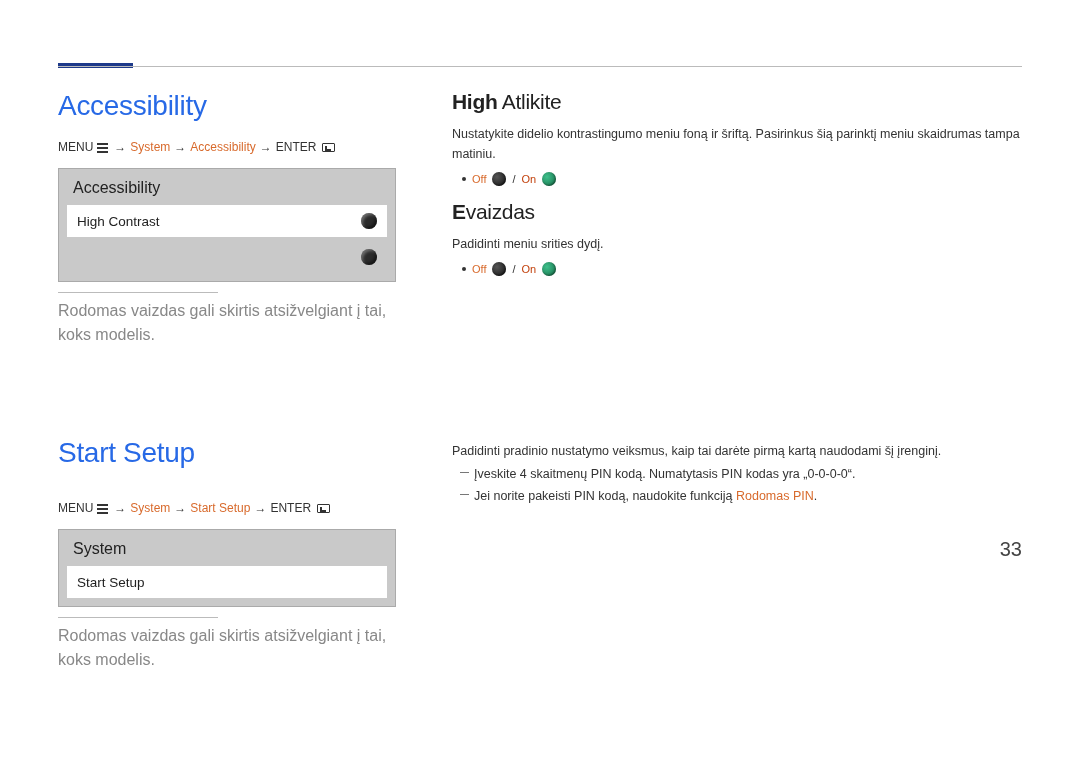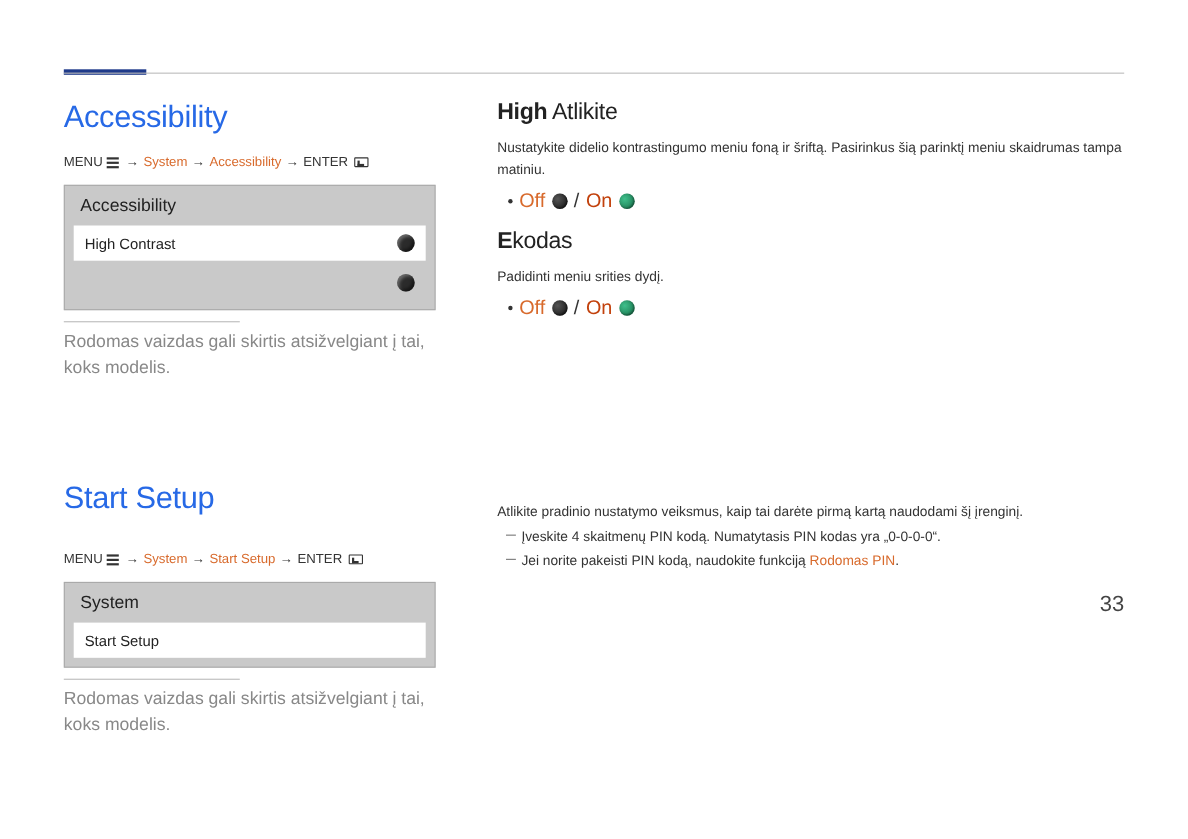--- a/index.html
+++ b/index.html
@@ -26,21 +26,21 @@
   .panel-row .status-dot { }
   .status-dot { width:16px; height:16px; border-radius:50%; display:inline-block; box-shadow: inset -2px -2px 3px rgba(0,0,0,.5), inset 2px 2px 3px rgba(255,255,255,.3); }
   .status-dot.off-dark { background:#2b2b2b; }
   .caption-rule { border:none; border-top:1px solid #bbb; width:160px; margin:6px 0 6px 0; }
   .caption { font-size: 16px; color: #888; line-height:1.5; }
   .section-spacer { height: 90px; }
   .section2-spacer { height: 14px; }
   h2 { font-size: 21px; font-weight: 400; color: #222; margin-bottom: 10px; letter-spacing:-0.3px; }
   h2 .first { font-weight:700; }
   .body-text { font-size: 12.5px; color: #333; line-height:1.6; margin-bottom:8px; }
-  .opt-line { font-size:18px; color:#333; display:flex; align-items:center; gap:6px; margin-left:10px; margin-bottom:14px; }
+  .opt-line { font-size:11px; color:#333; display:flex; align-items:center; gap:6px; margin-left:10px; margin-bottom:14px; }
   .opt-line .bullet { width:4px; height:4px; background:#333; border-radius:50%; display:inline-block; }
   .opt-line .off-label { color:#d86a2c; }
   .opt-line .on-label { color:#c2410c; }
   .status-dot.small { width:14px; height:14px; }
   .status-dot.on-green { background:#1e8a5a; background:radial-gradient(circle at 35% 35%, #3fbf8b, #156d47); box-shadow: inset -1px -1px 2px rgba(0,0,0,.4);}
   .status-dot.off-dark2 { background:radial-gradient(circle at 35% 35%, #555, #111); box-shadow: inset -1px -1px 2px rgba(0,0,0,.5);}
   .enlarge-block { margin-top: 10px; }
   .start-steps { font-size:12.5px; color:#333; line-height:1.8; }
   .start-steps .orange { color:#d86a2c; }
   .start-step1, .start-step2 { position:relative; padding-left:22px; }
@@ -127,37 +127,37 @@
         <span class="bullet"></span>
         <span class="off-label">Off</span>
         <span class="status-dot small off-dark2"></span>
         <span>/</span>
         <span class="on-label">On</span>
         <span class="status-dot small on-green"></span>
       </div>
 
       <div class="enlarge-block">
         <h2>
-          <span class="first">E</span><span>kodas</span>
+          <span class="first">E</span><span>vaizdas</span>
         </h2>
         <p class="body-text">Padidinti meniu srities dydį.</p>
         <div class="opt-line">
           <span class="bullet"></span>
           <span class="off-label">Off</span>
           <span class="status-dot small off-dark2"></span>
           <span>/</span>
           <span class="on-label">On</span>
           <span class="status-dot small on-green"></span>
         </div>
       </div>
 
       <div style="height:150px"></div>
 
       <div class="start-steps">
-        <p>Atlikite pradinio nustatymo veiksmus, kaip tai darėte pirmą kartą naudodami šį įrenginį.</p>
+        <p>Padidinti pradinio nustatymo veiksmus, kaip tai darėte pirmą kartą naudodami šį įrenginį.</p>
         <p class="start-step1">Įveskite 4 skaitmenų PIN kodą. Numatytasis PIN kodas yra „0-0-0-0“.</p>
         <p class="start-step2">
           <span>Jei norite pakeisti PIN kodą, naudokite funkciją </span><span class="orange">Rodomas PIN</span><span>.</span>
         </p>
       </div>
 
     </div>
   </div>
 
   <div class="page-number">33</div>

